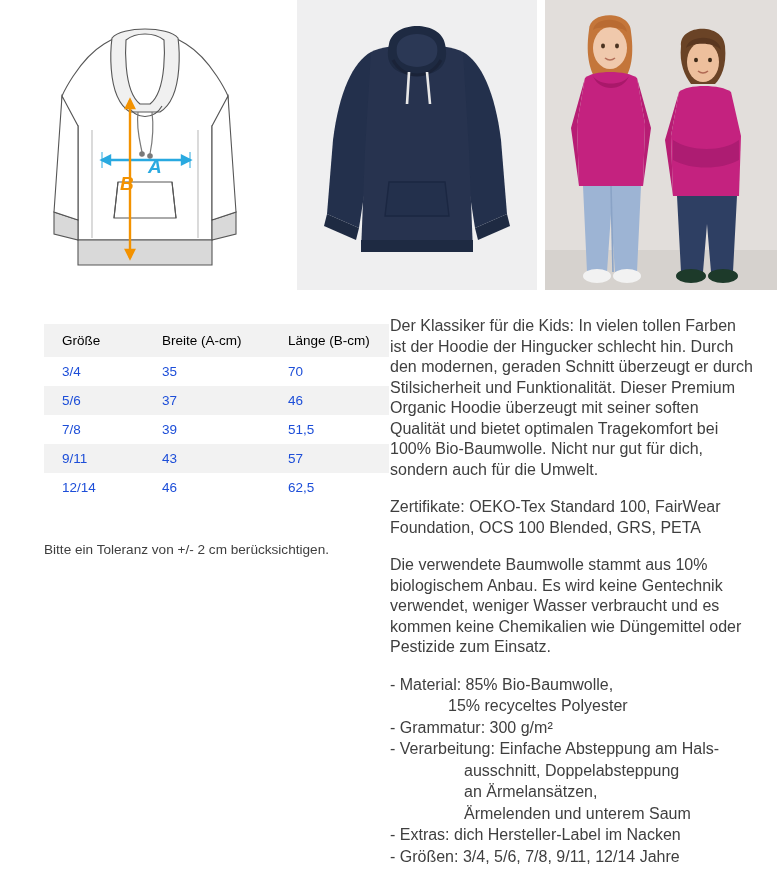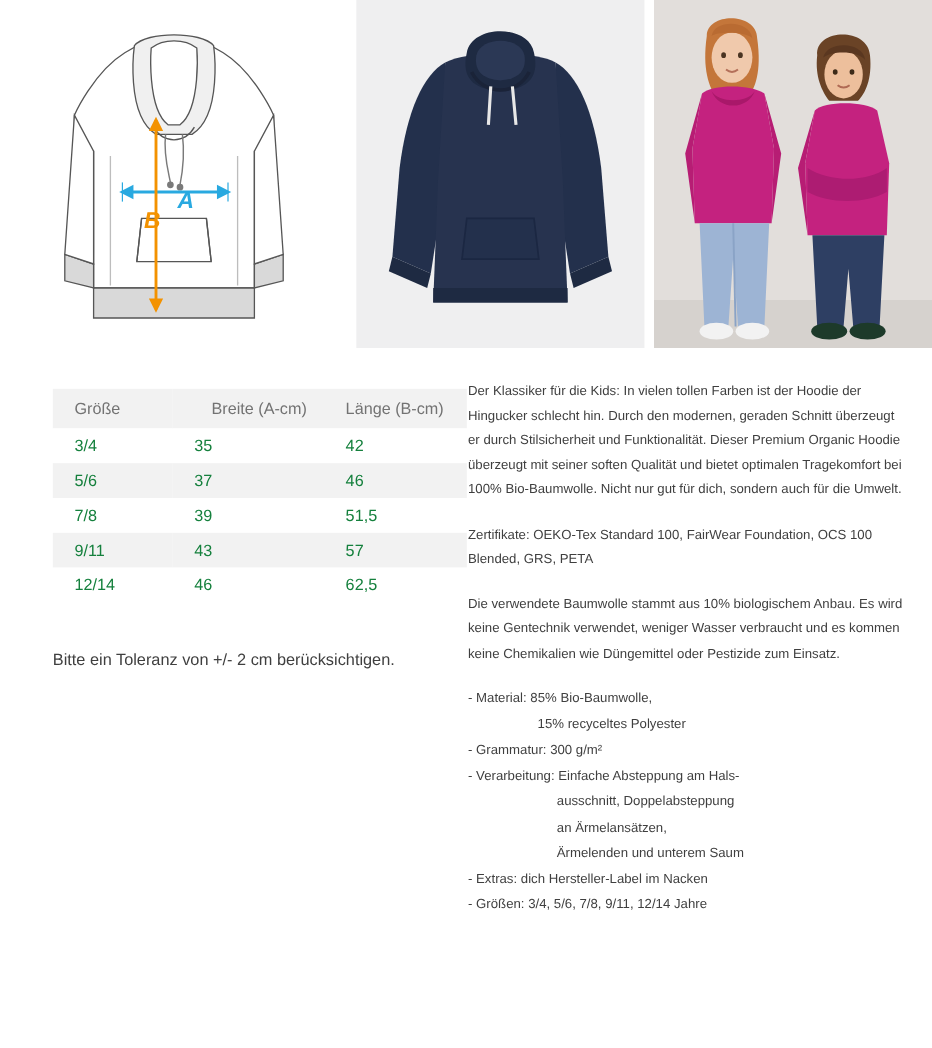--- a/index.html
+++ b/index.html
@@ -62,48 +62,48 @@
     width: 390px;
     padding-left: 44px;
     padding-top: 26px;
     box-sizing: border-box;
   }
   .right-col {
     width: 387px;
     padding-top: 18px;
     padding-right: 23px;
     box-sizing: border-box;
-    font-size: 11px;
+    font-size: 16px;
     line-height: 20.5px;
     color: #3f3f3f;
   }
 
   
   table.size-table {
     border-collapse: collapse;
     width: 345px;
     font-size: 13.5px;
   }
   table.size-table th {
     text-align: left;
     font-weight: normal;
-    color: #737373;
+    color: #000000;
     padding: 9px 0 9px 18px;
     background: #f2f2f2;
     font-size: 13.5px;
   }
   table.size-table td {
     padding: 7px 0 7px 18px;
-    color: #15803d;
+    color: #1d4ed8;
     font-size: 13.5px;
   }
   table.size-table tr.odd td { background: #f2f2f2; }
   table.size-table tr.even td { background: #ffffff; }
   table.size-table .c1 { width: 95px; }
-  table.size-table .c2 { width: 130px; text-align: center; }
+  table.size-table .c2 { width: 130px; }
   table.size-table .c3 { width: 120px; }
 
   .tolerance {
     margin-top: 40px;
     font-size: 13.6px;
     color: #3f3f3f;
   }
 
   .right-col p {
     margin: 0 0 17px 0;
@@ -264,21 +264,21 @@
         <tr>
           <th class="c1">Größe</th>
           <th class="c2">Breite (A-cm)</th>
           <th class="c3">Länge (B-cm)</th>
         </tr>
       </thead>
       <tbody>
         <tr class="even">
           <td>3/4</td>
           <td>35</td>
-          <td>42</td>
+          <td>70</td>
         </tr>
         <tr class="odd">
           <td>5/6</td>
           <td>37</td>
           <td>46</td>
         </tr>
         <tr class="even">
           <td>7/8</td>
           <td>39</td>
           <td>51,5</td>

